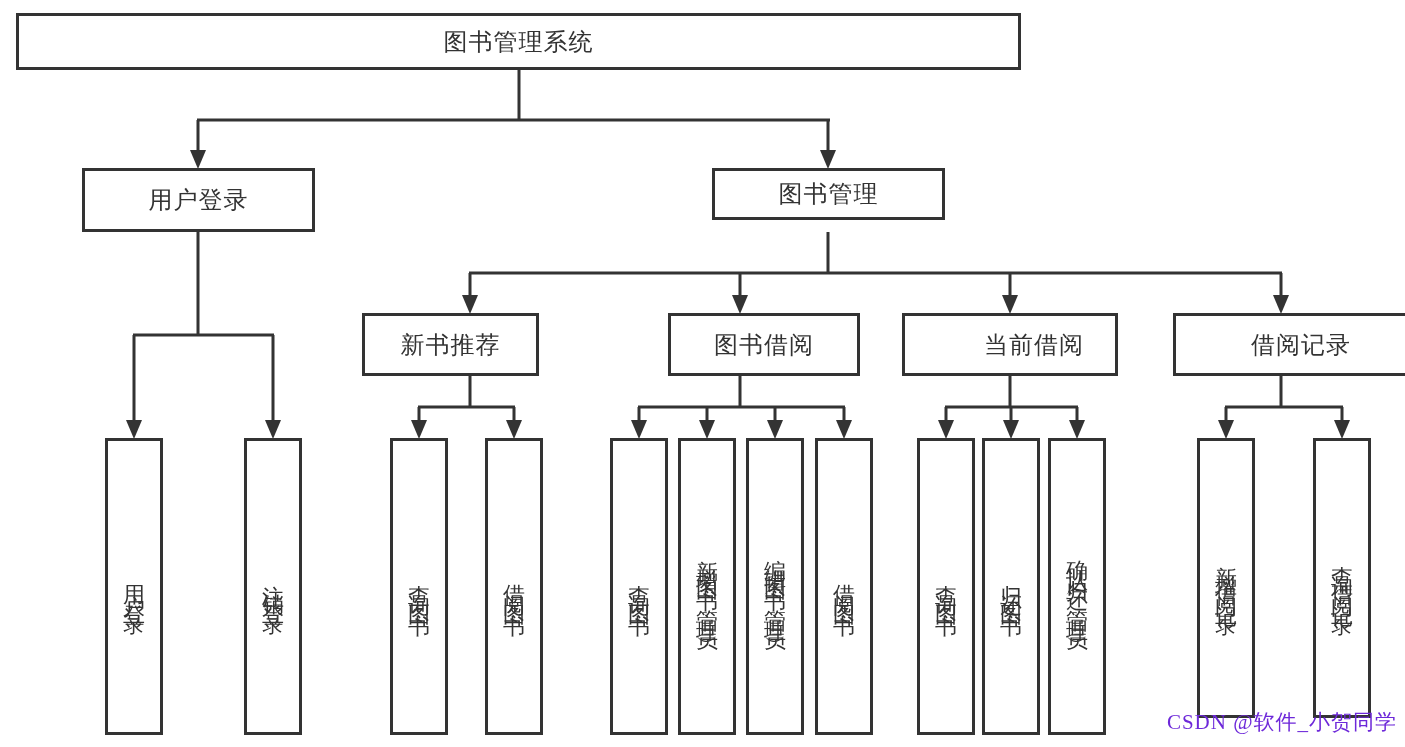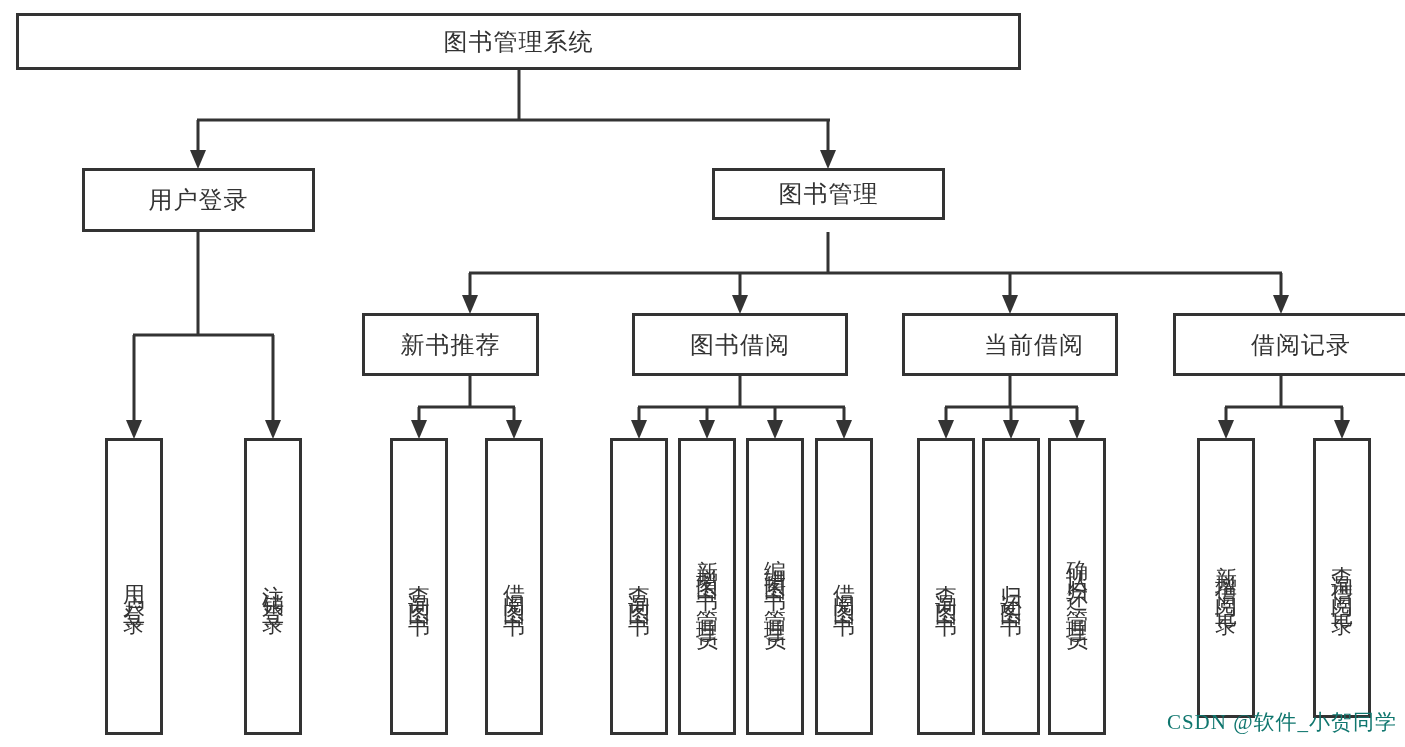--- a/index.html
+++ b/index.html
@@ -20,21 +20,21 @@
     border:3px solid #333333; background:#ffffff;
     display:flex; align-items:center; justify-content:center;
   }
   .vbox.h280 { height:280px; }
   .vbox span {
     writing-mode:vertical-rl; text-orientation:mixed;
     font-size:22px; color:#333333; letter-spacing:10px; line-height:1;
   }
   .watermark {
     position:absolute; right:8px; bottom:11px;
-    font-size:21px; color:#0f766e; letter-spacing:1px; white-space:nowrap;
+    font-size:21px; color:#6d28d9; letter-spacing:1px; white-space:nowrap;
   }
 </style>
 </head>
 <body>
 
 <div class="canvas">
 
   <svg class="connectors" viewBox="0 0 1405 747" xmlns="http://www.w3.org/2000/svg">
     <path fill="none" stroke="#333333" stroke-width="3" d="M519 70 V120 M197 120 H830 M198 120 V154 M828 120 V154
          M198 232 V335 M133 335 H274 M134 335 V424 M273 335 V424
@@ -65,21 +65,21 @@
       <polygon points="1334,420 1350,420 1342,439"></polygon>
     </g>
   </svg>
 
   <div class="hbox" style="left:16px; top:13px; width:1005px; height:57px;">图书管理系统</div>
 
   <div class="hbox" style="left:82px; top:168px; width:233px; height:64px;">用户登录</div>
   <div class="hbox" style="left:712px; top:168px; width:233px; height:52px;">图书管理</div>
 
   <div class="hbox" style="left:362px; top:313px; width:177px; height:63px;">新书推荐</div>
-  <div class="hbox" style="left:632px; top:313px; width:216px; height:63px;">图书借阅</div>
+  <div class="hbox" style="left:668px; top:313px; width:192px; height:63px;">图书借阅</div>
   <div class="hbox" style="left:902px; top:313px; width:216px; height:63px;padding-left:48px;">当前借阅</div>
   <div class="hbox" style="left:1173px; top:313px; width:256px; height:63px;text-align:right;">借阅记录</div>
 
   <div class="vbox" style="left:105px;">
     <span>用户登录</span>
   </div>
   <div class="vbox" style="left:244px;">
     <span>注销登录</span>
   </div>
 

